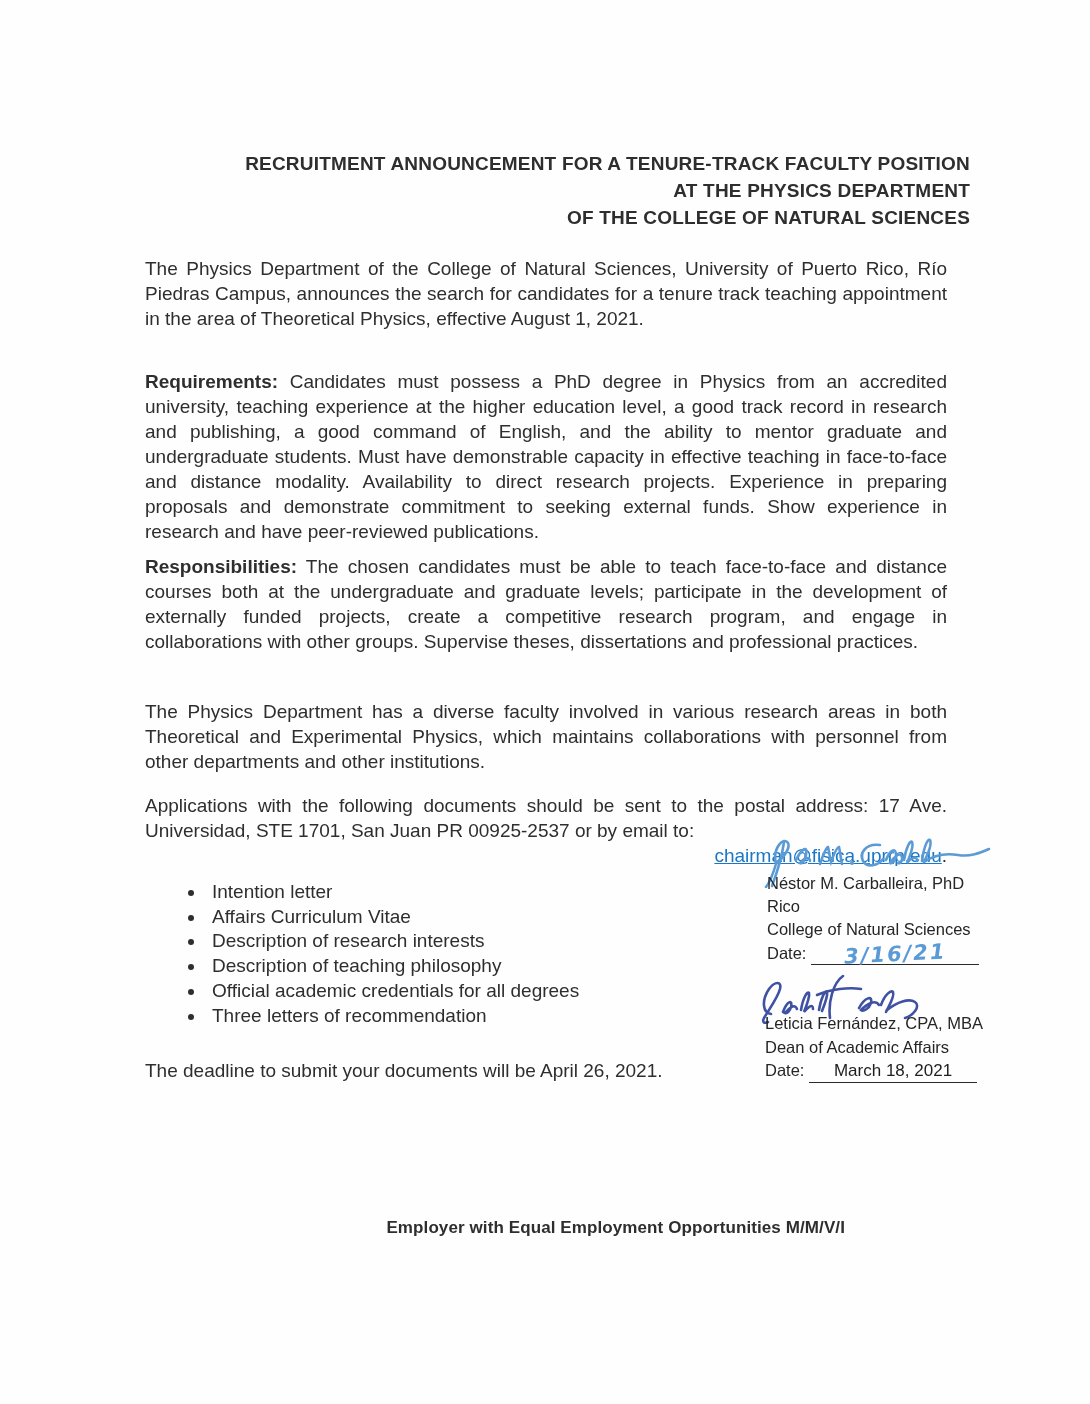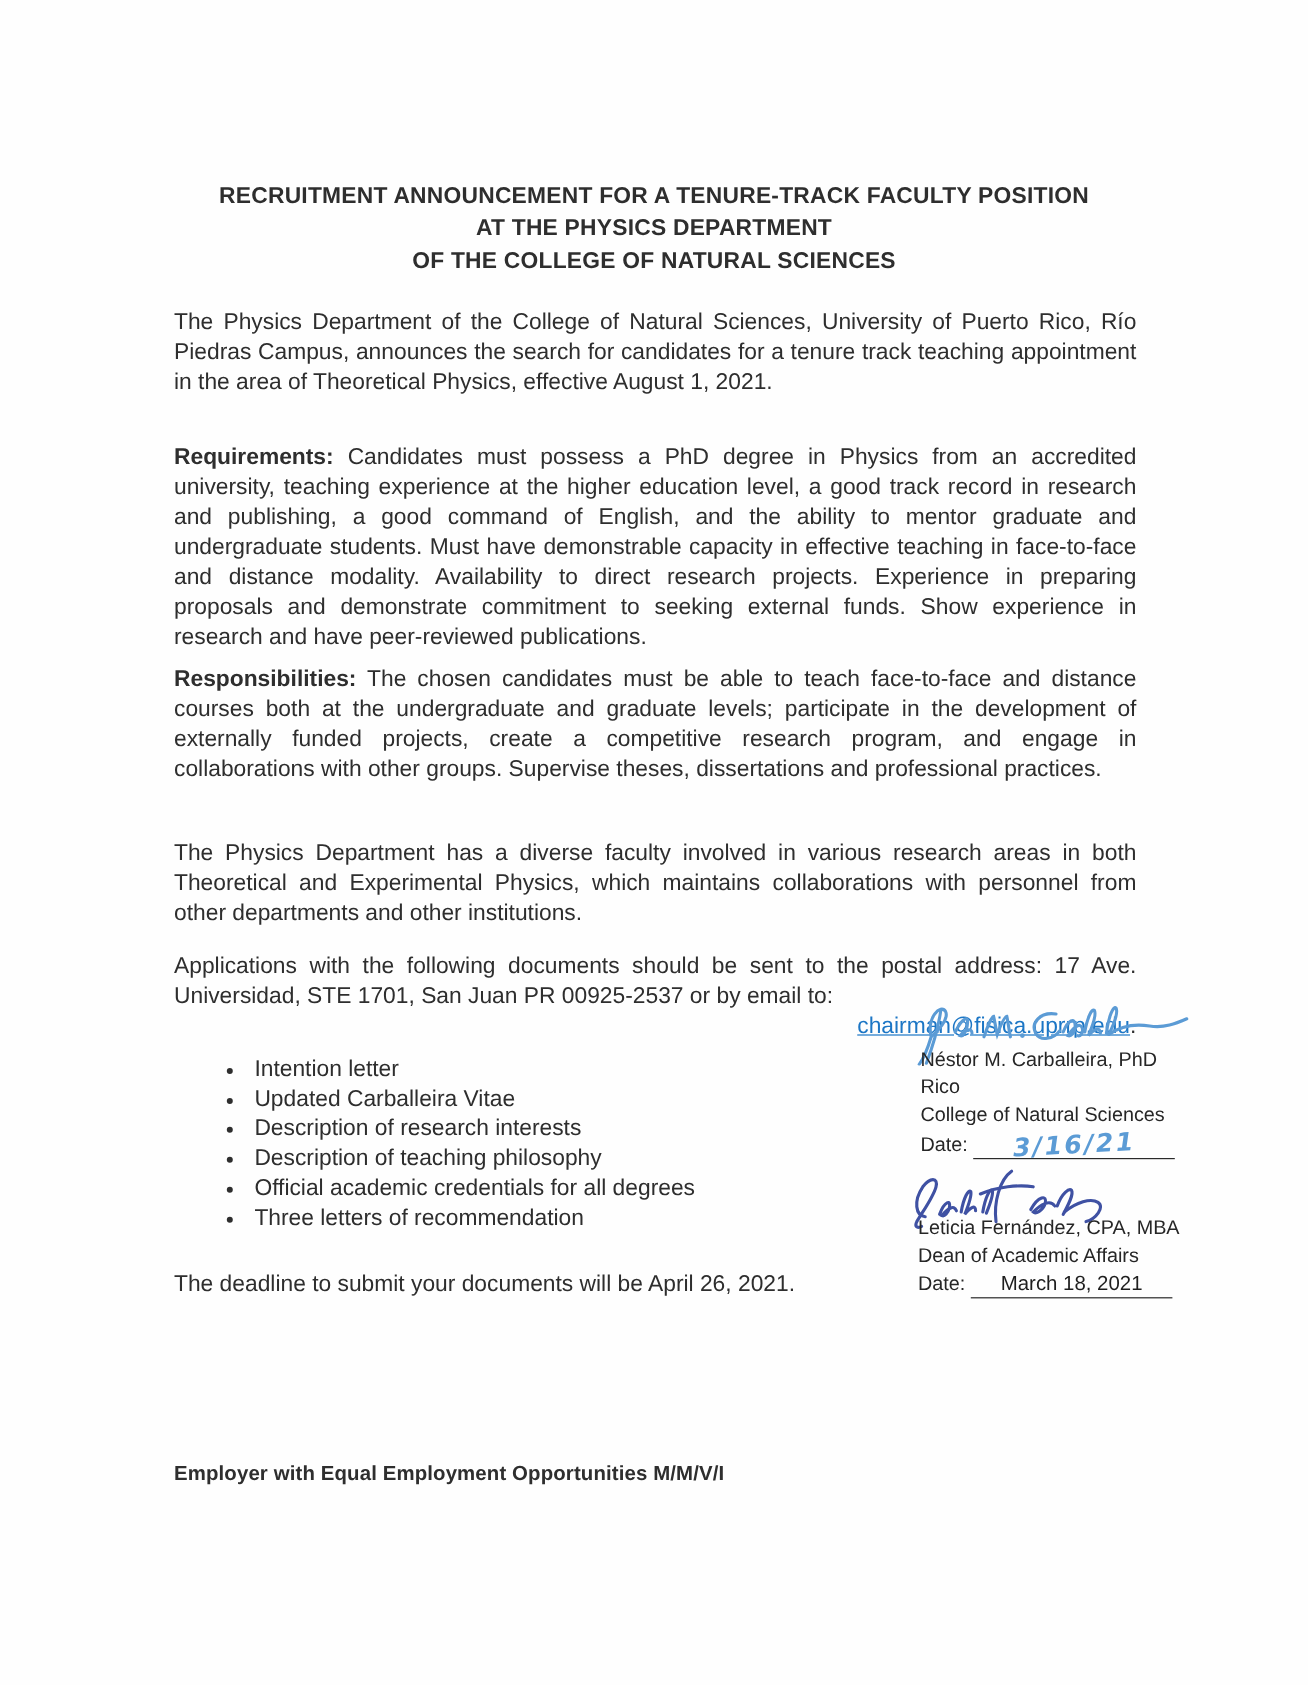--- a/index.html
+++ b/index.html
@@ -7,21 +7,21 @@
     position:relative;
     width:1090px;height:1404px;
     margin:0 auto;
     background:#fefefe;
     font-family:"Liberation Sans","DejaVu Sans",sans-serif;
     color:var(--ink,#2e2e2e);
     overflow:hidden;
   }
   .title{
     position:absolute;left:120px;top:150px;width:850px;
-    text-align:center;font-weight:bold;font-size:19px;line-height:27px;
+    text-align:right;font-weight:bold;font-size:19px;line-height:27px;
     letter-spacing:.2px;
   }
   .para{
     position:absolute;left:145px;width:802px;
     font-size:19px;line-height:25px;text-align:justify;
   }
   .para b{font-weight:bold;}
   .email-line{margin-top:0;padding-left:5px;text-align:right;}
   a.email{color:var(--link,#1c76c5);text-decoration:underline;cursor:pointer;}
   ul.docs{
@@ -30,21 +30,21 @@
     font-size:19px;line-height:24.7px;
     list-style:disc;
   }
   ul.docs li{margin:0;padding-left:6px;}
   .deadline{
     position:absolute;left:145px;top:1058px;width:660px;
     font-size:19px;line-height:25px;
   }
   .footer{
     position:absolute;left:145px;top:1218px;width:700px;
-    font-size:17px;font-weight:bold;letter-spacing:.1px;
+    font-size:17px;font-weight:bold;letter-spacing:.1px;text-align:right;
   }
   
   .sigblock{position:absolute;font-size:16.5px;line-height:22px;color:#262626;}
   .sig-svg{position:absolute;pointer-events:none;}
   .sig1{color:var(--sig1,#5b9bd5);}
   .sig2{color:var(--sig2,#3f51a3);}
   .sigline{position:absolute;white-space:nowrap;}
   .daterow{position:absolute;white-space:nowrap;}
   .date-underline{
     display:inline-block;border-bottom:1.6px solid #2a2a2a;
@@ -87,21 +87,21 @@
 
   <div class="para" style="top:793px">
     <span>Applications with the following documents should be sent to the postal address: 17 Ave. Universidad, STE 1701, San Juan PR 00925-2537 or by email to:</span>
     <div class="email-line">
       <a class="email" href="#">chairman@fisica.uprrp.edu</a><span>.</span>
     </div>
   </div>
 
   <ul class="docs">
     <li><span>Intention letter</span></li>
-    <li><span>Updated Carballeira Vitae</span></li>
+    <li><span>Affairs Curriculum Vitae</span></li>
     <li><span>Description of research interests</span></li>
     <li><span>Description of teaching philosophy</span></li>
     <li><span>Official academic credentials for all degrees</span></li>
     <li><span>Three letters of recommendation</span></li>
   </ul>
 
   <div class="deadline">The deadline to submit your documents will be April 26, 2021.</div>
 
   <svg class="sig-svg sig1" style="left:762px;top:830px" width="230" height="58" viewBox="0 0 230 58">
     <g fill="none" stroke="currentColor" stroke-width="2.6" stroke-linecap="round">

